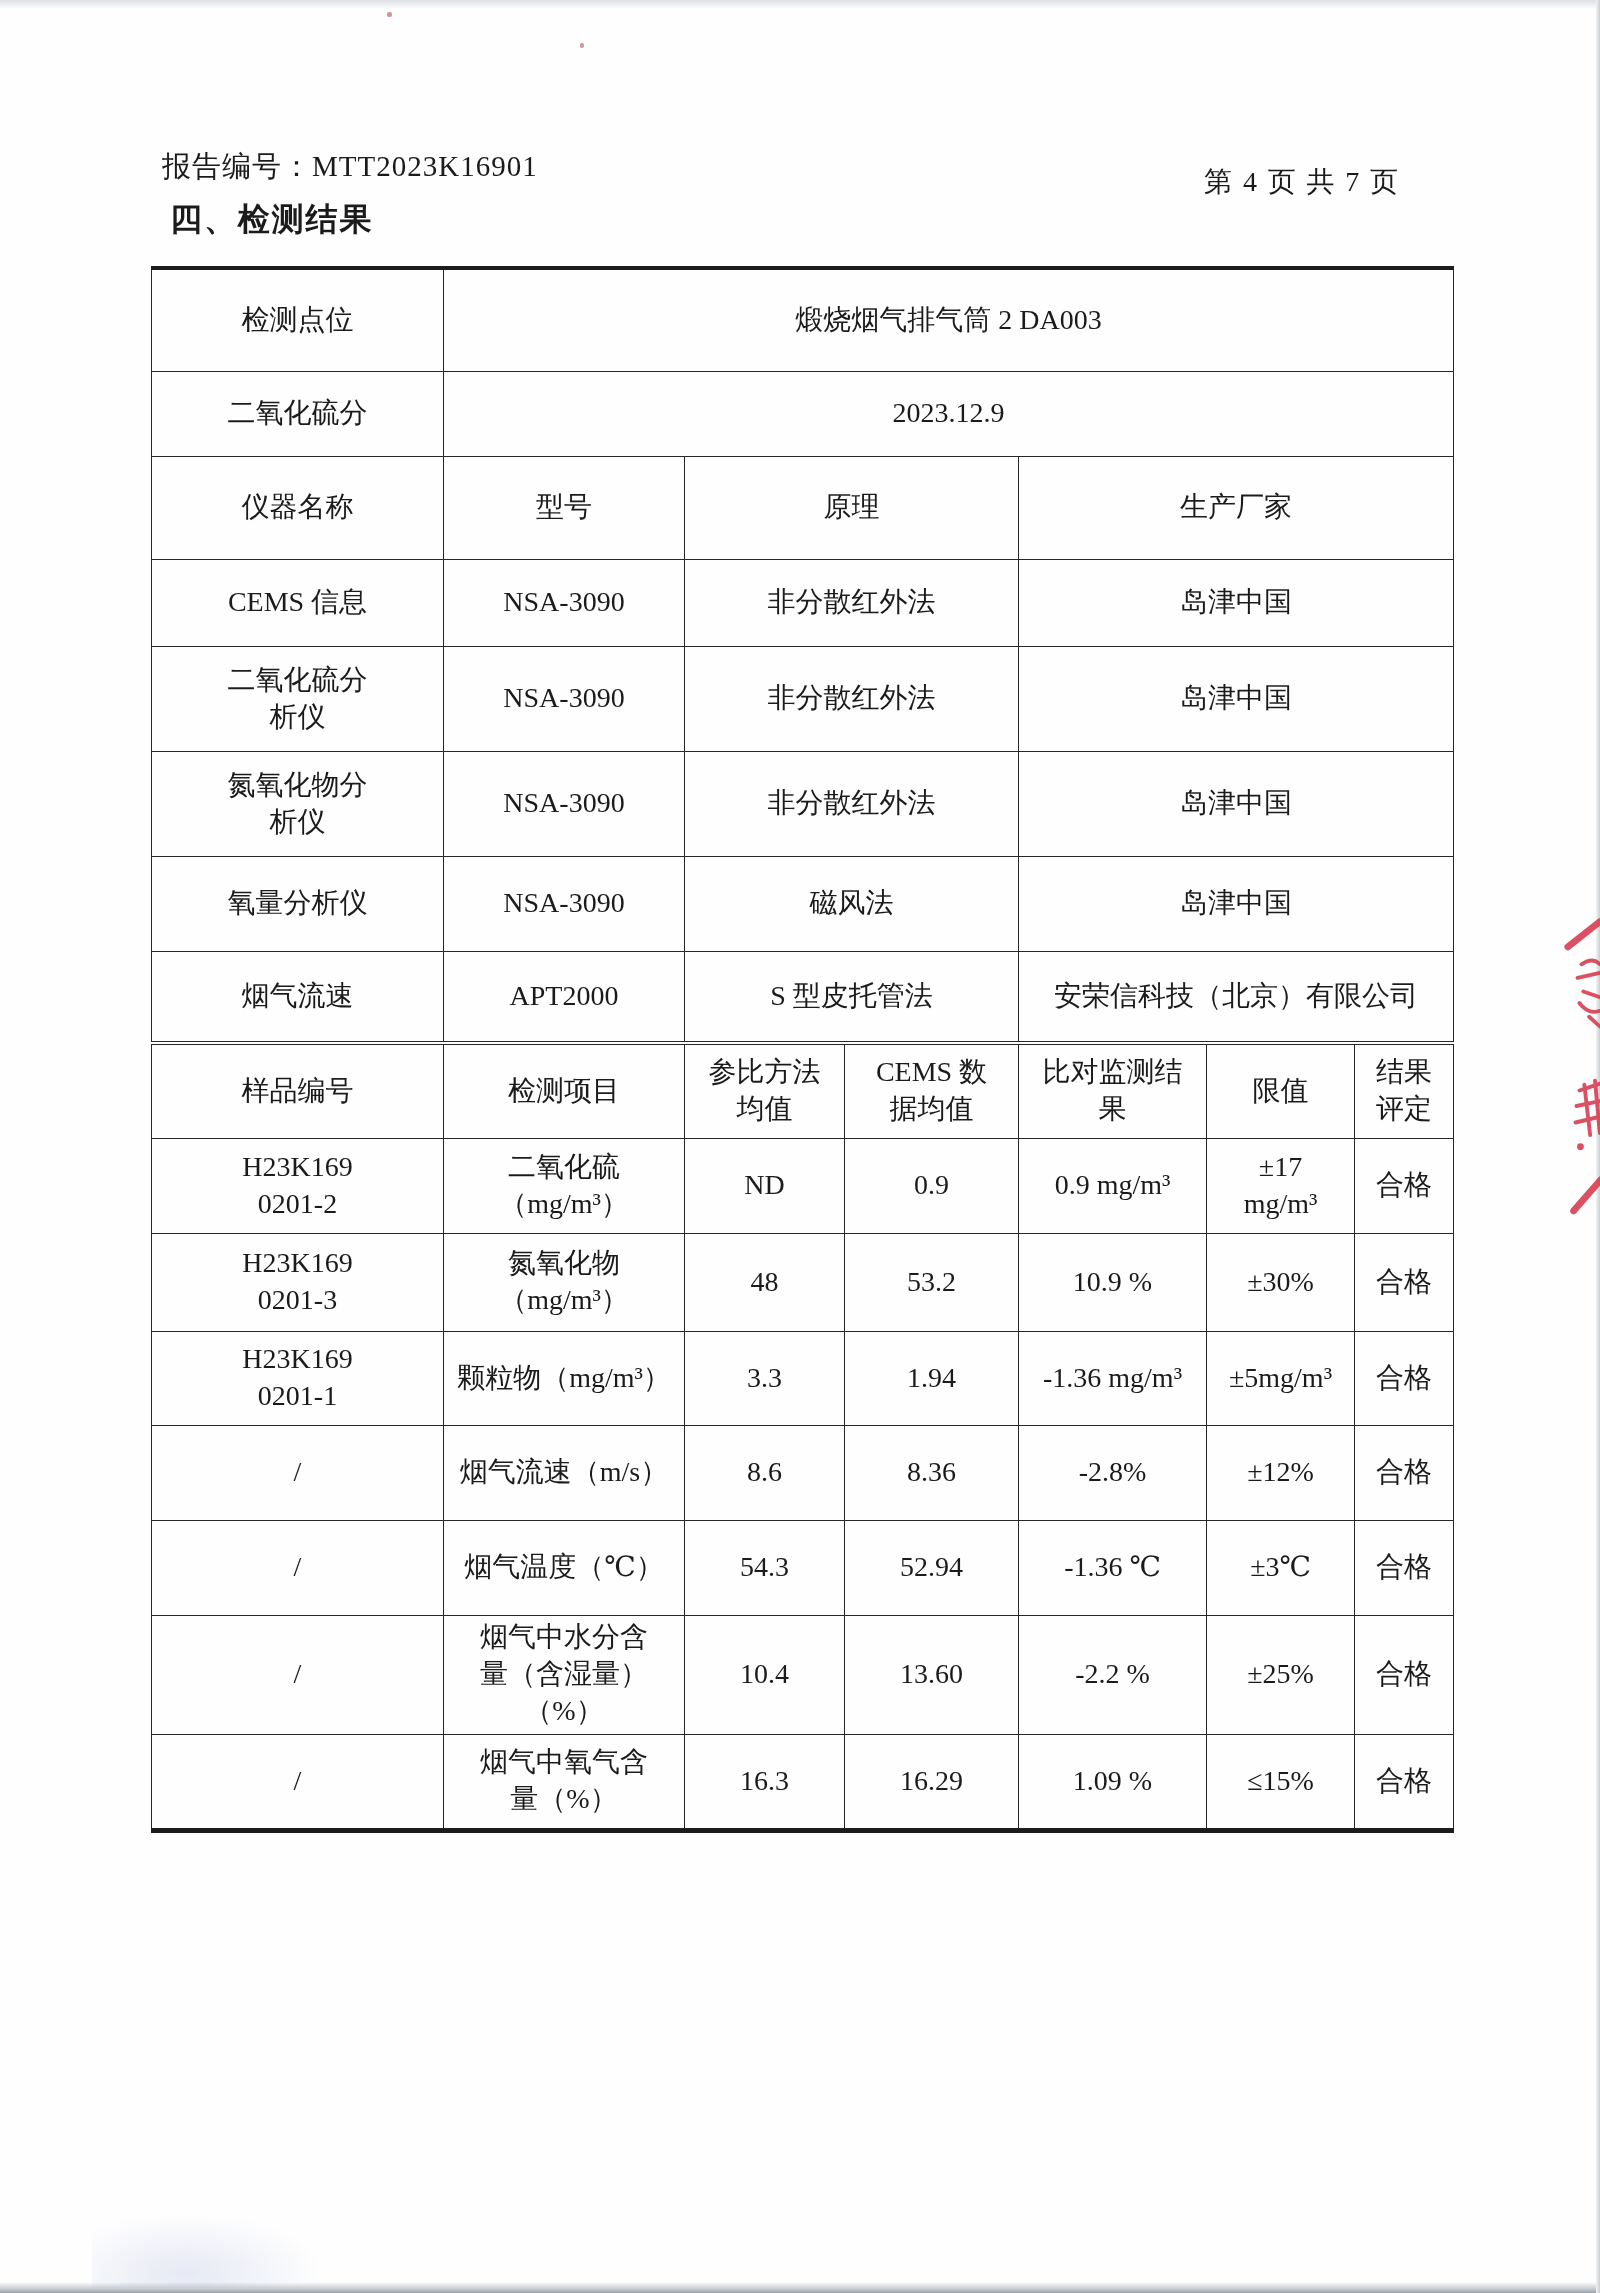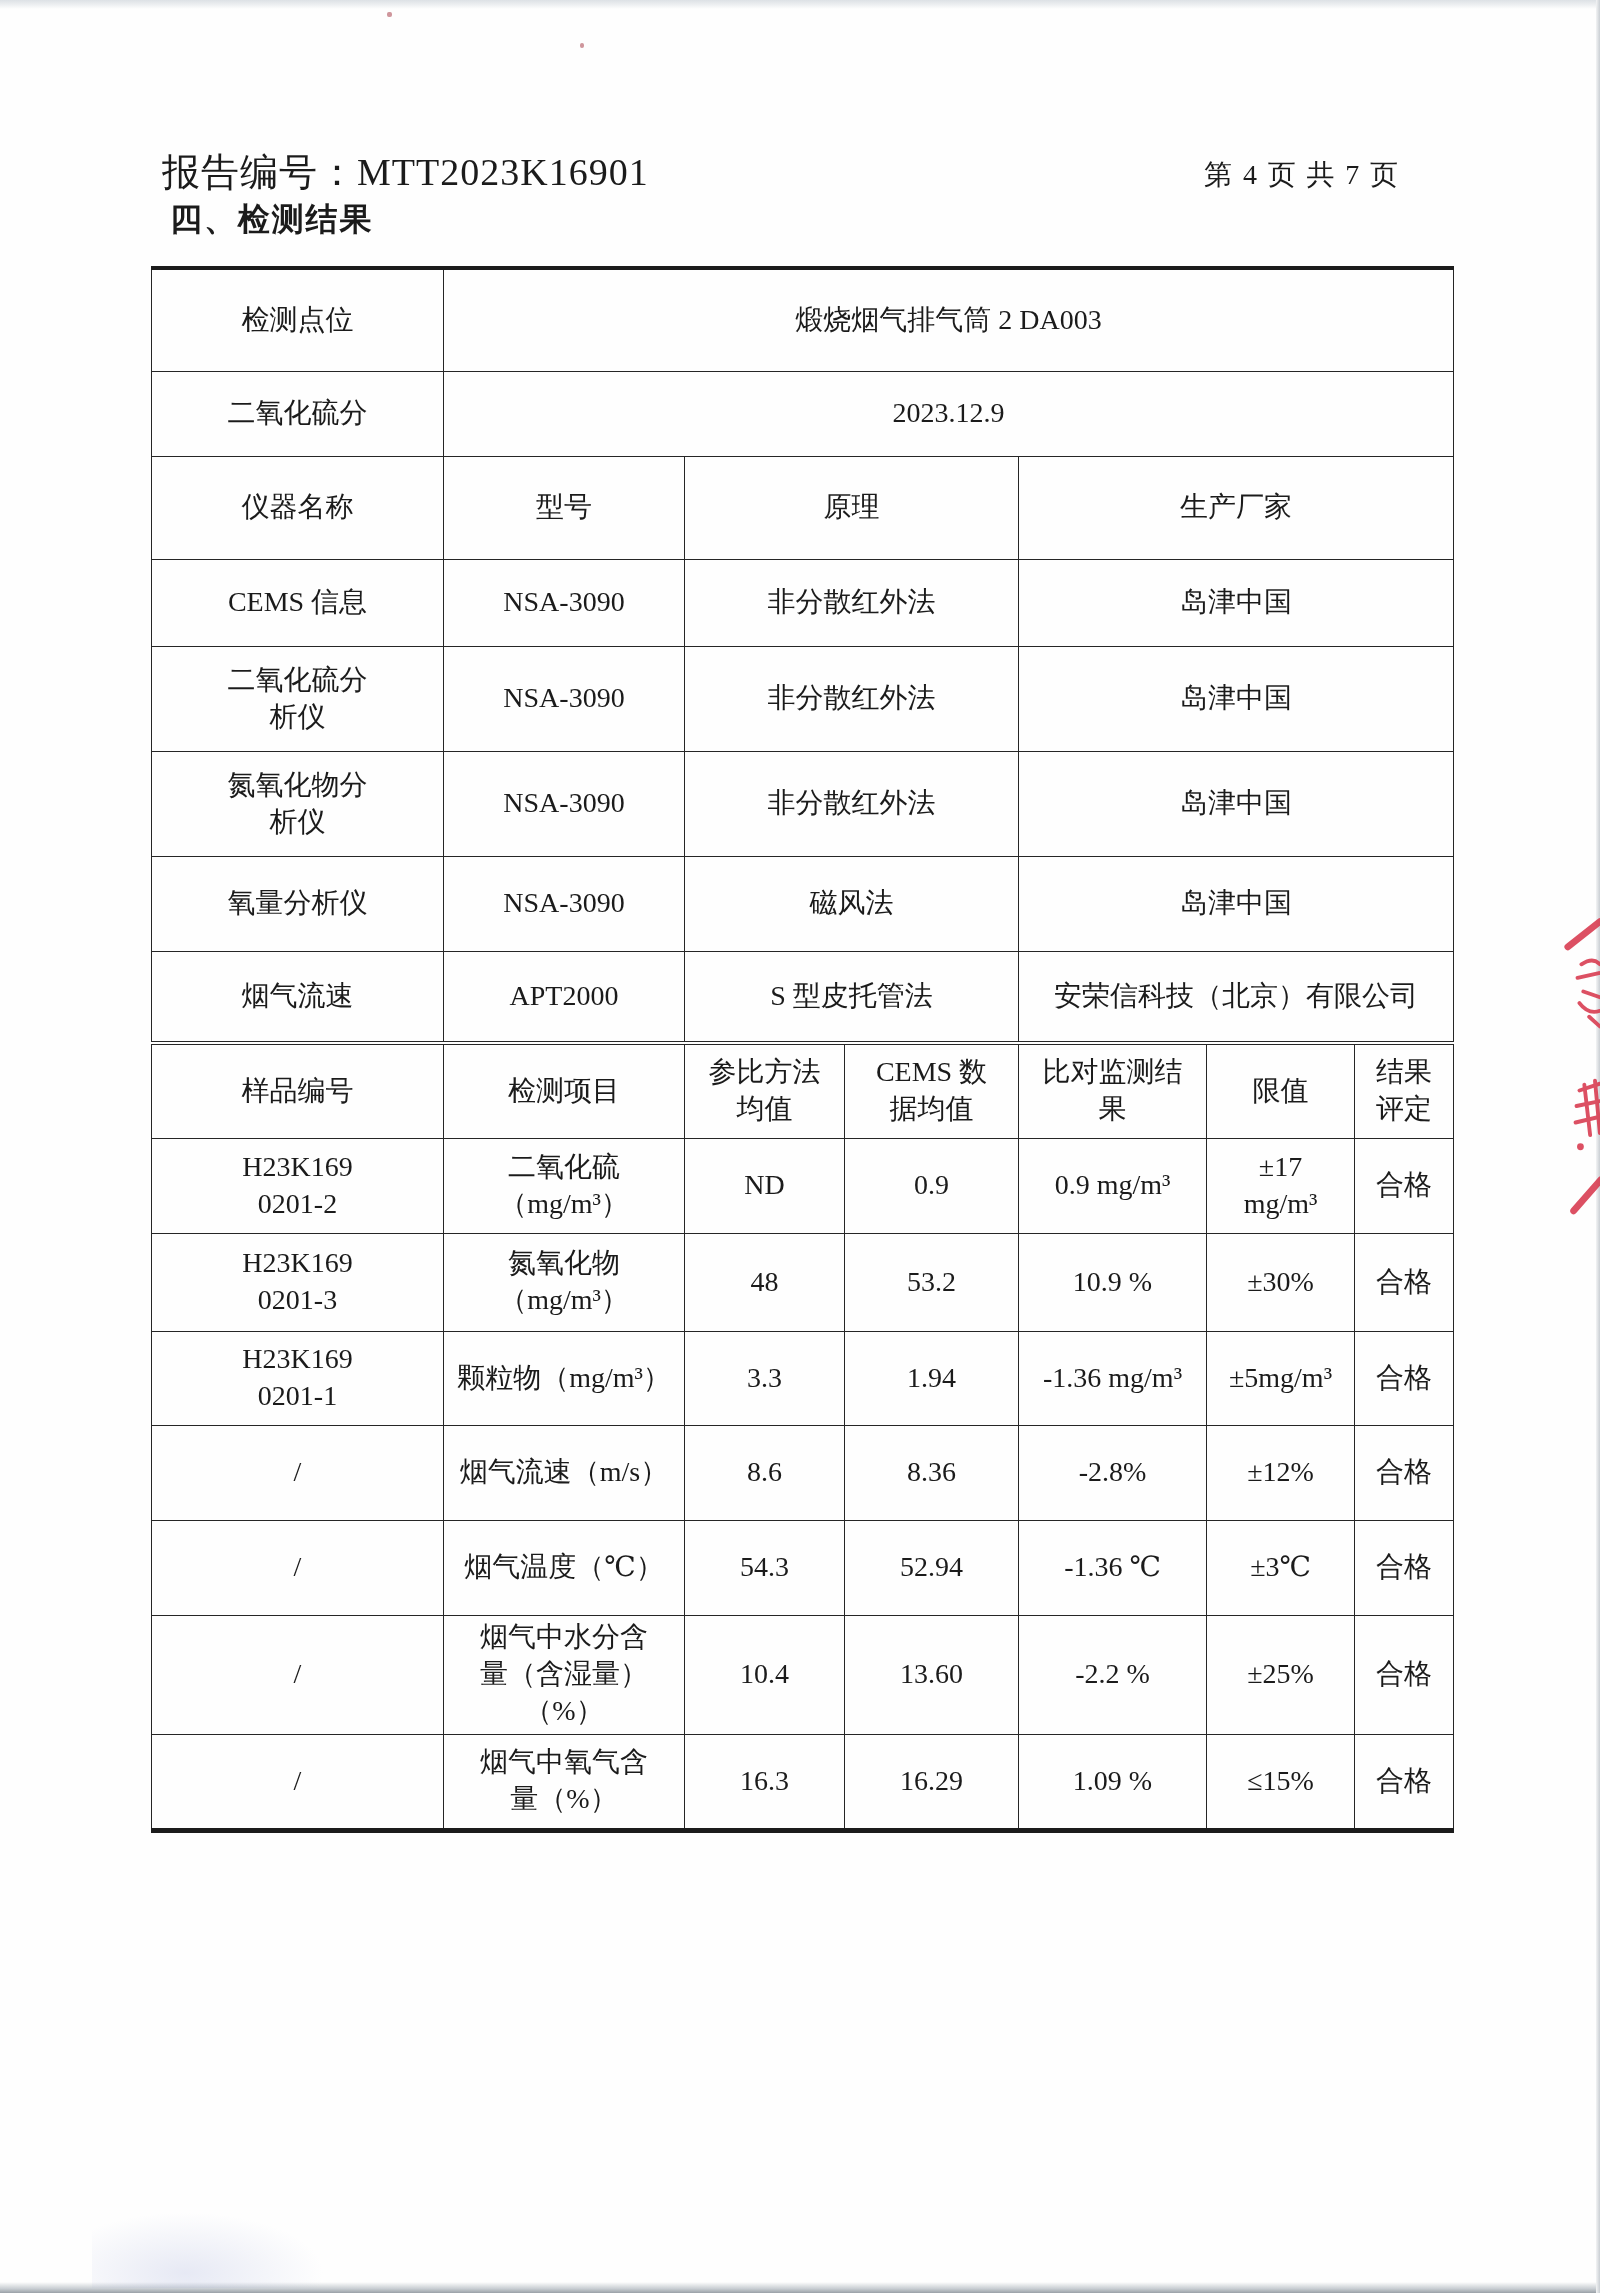--- a/index.html
+++ b/index.html
@@ -12,22 +12,22 @@
   .edge-top{position:absolute;left:0;top:0;width:1600px;height:8.7px;
     background:linear-gradient(180deg,#dde1e5 0%,#eef0f2 55%,#fefefe 100%);}
   .edge-bottom{position:absolute;left:0;bottom:0;width:1600px;height:11.6px;
     background:linear-gradient(180deg,#fefefe 0%,#c9ced3 55%,#8f969d 100%);}
   .edge-right{position:absolute;right:0;top:0;width:3.9px;height:2294px;
     background:linear-gradient(270deg,#c9ced3,#f3f4f5);}
   .crease{position:absolute;left:92px;top:2212px;width:233px;height:76px;
     background:radial-gradient(ellipse at 40% 80%, rgba(160,170,215,0.25), rgba(255,255,255,0) 70%);}
   .speck{position:absolute;border-radius:1.9px;opacity:.55;}
 
-  .hdr-left{position:absolute;left:162px;top:147px;font-size:38px;letter-spacing:1px;}
-  .hdr-right{position:absolute;right:200px;top:156px;font-size:28px;letter-spacing:1.9px;}
+  .hdr-left{position:absolute;left:162px;top:147px;font-size:29px;letter-spacing:1px;}
+  .hdr-right{position:absolute;right:200px;top:163px;font-size:28px;letter-spacing:1.9px;}
   .sec-title{position:absolute;left:162px;top:198px;font-size:32px;font-weight:bold;letter-spacing:1.9px;margin-left:8px;}
 
   table.report{
     position:absolute;left:151px;top:266px;width:1302px;
     border-collapse:collapse;table-layout:fixed;
   }
   table.report td{
     border:1.9px solid #262626;
     text-align:center;vertical-align:middle;
     font-size:28px;line-height:1.32;

